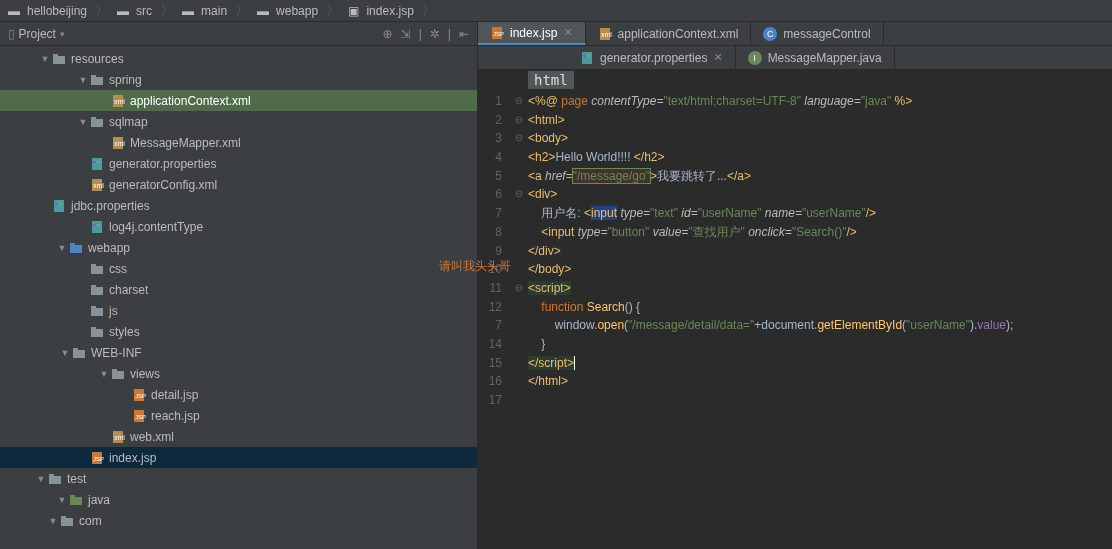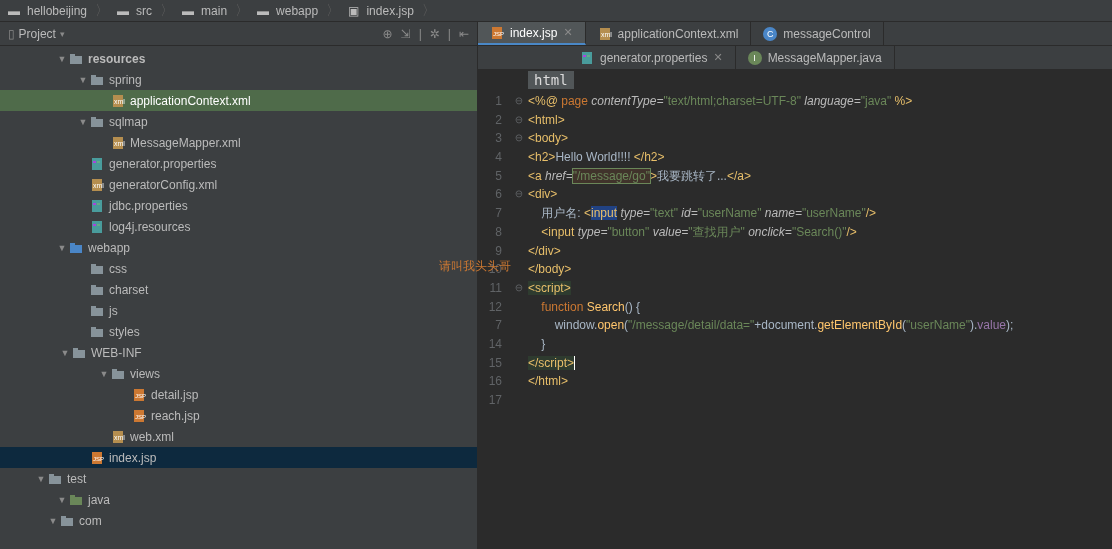--- a/index.html
+++ b/index.html
@@ -85,21 +85,21 @@
       <div class="tools">
         <span>⊕</span>
         <span>⇲</span>
         <span>|</span>
         <span>✲</span>
         <span>|</span>
         <span>⇤</span>
       </div>
     </div>
     <div class="tree" id="tree">
-        <div class="tree-row" style="padding-left: 56px; font-weight: bold;">
+        <div class="tree-row" style="padding-left: 39px;">
           <span class="arrow open"></span>
           <span class="ficon"><svg class="fic">
               <rect x="1" y="4" width="12" height="8" fill="#87939a"></rect>
               <rect x="1" y="2" width="5" height="3" fill="#87939a"></rect>
             </svg></span>
           <span>resources</span>
         </div>
         <div class="tree-row" style="padding-left: 77px;">
           <span class="arrow open"></span>
           <span class="ficon"><svg class="fic">
@@ -142,37 +142,37 @@
           <span>generator.properties</span>
         </div>
         <div class="tree-row" style="padding-left: 77px;">
           <span class="arrow none"></span>
           <span class="ficon"><svg class="fic">
               <rect x="2" y="1" width="10" height="12" fill="#b58e4f"></rect>
               <text x="3" y="10" font-size="7" fill="#fff">xml</text>
             </svg></span>
           <span>generatorConfig.xml</span>
         </div>
-        <div class="tree-row" style="padding-left: 77px;">
+        <div class="tree-row" style="padding-left: 39px;">
           <span class="arrow none"></span>
           <span class="ficon"><svg class="fic">
               <rect x="2" y="1" width="10" height="12" fill="#499c9c"></rect>
               <rect x="3" y="4" width="3" height="2" fill="#a4d"></rect>
               <rect x="7" y="4" width="3" height="2" fill="#6a8"></rect>
             </svg></span>
           <span>jdbc.properties</span>
         </div>
         <div class="tree-row" style="padding-left: 77px;">
           <span class="arrow none"></span>
           <span class="ficon"><svg class="fic">
               <rect x="2" y="1" width="10" height="12" fill="#499c9c"></rect>
               <rect x="3" y="4" width="3" height="2" fill="#a4d"></rect>
               <rect x="7" y="4" width="3" height="2" fill="#6a8"></rect>
             </svg></span>
-          <span>log4j.resources</span>
+          <span>log4j.contentType</span>
         </div>
         <div class="tree-row" style="padding-left: 56px;">
           <span class="arrow open"></span>
           <span class="ficon"><svg class="fic">
               <rect x="1" y="4" width="12" height="8" fill="#4a86c7"></rect>
               <rect x="1" y="2" width="5" height="3" fill="#4a86c7"></rect>
             </svg></span>
           <span>webapp</span>
         </div>
         <div class="tree-row" style="padding-left: 77px;">

